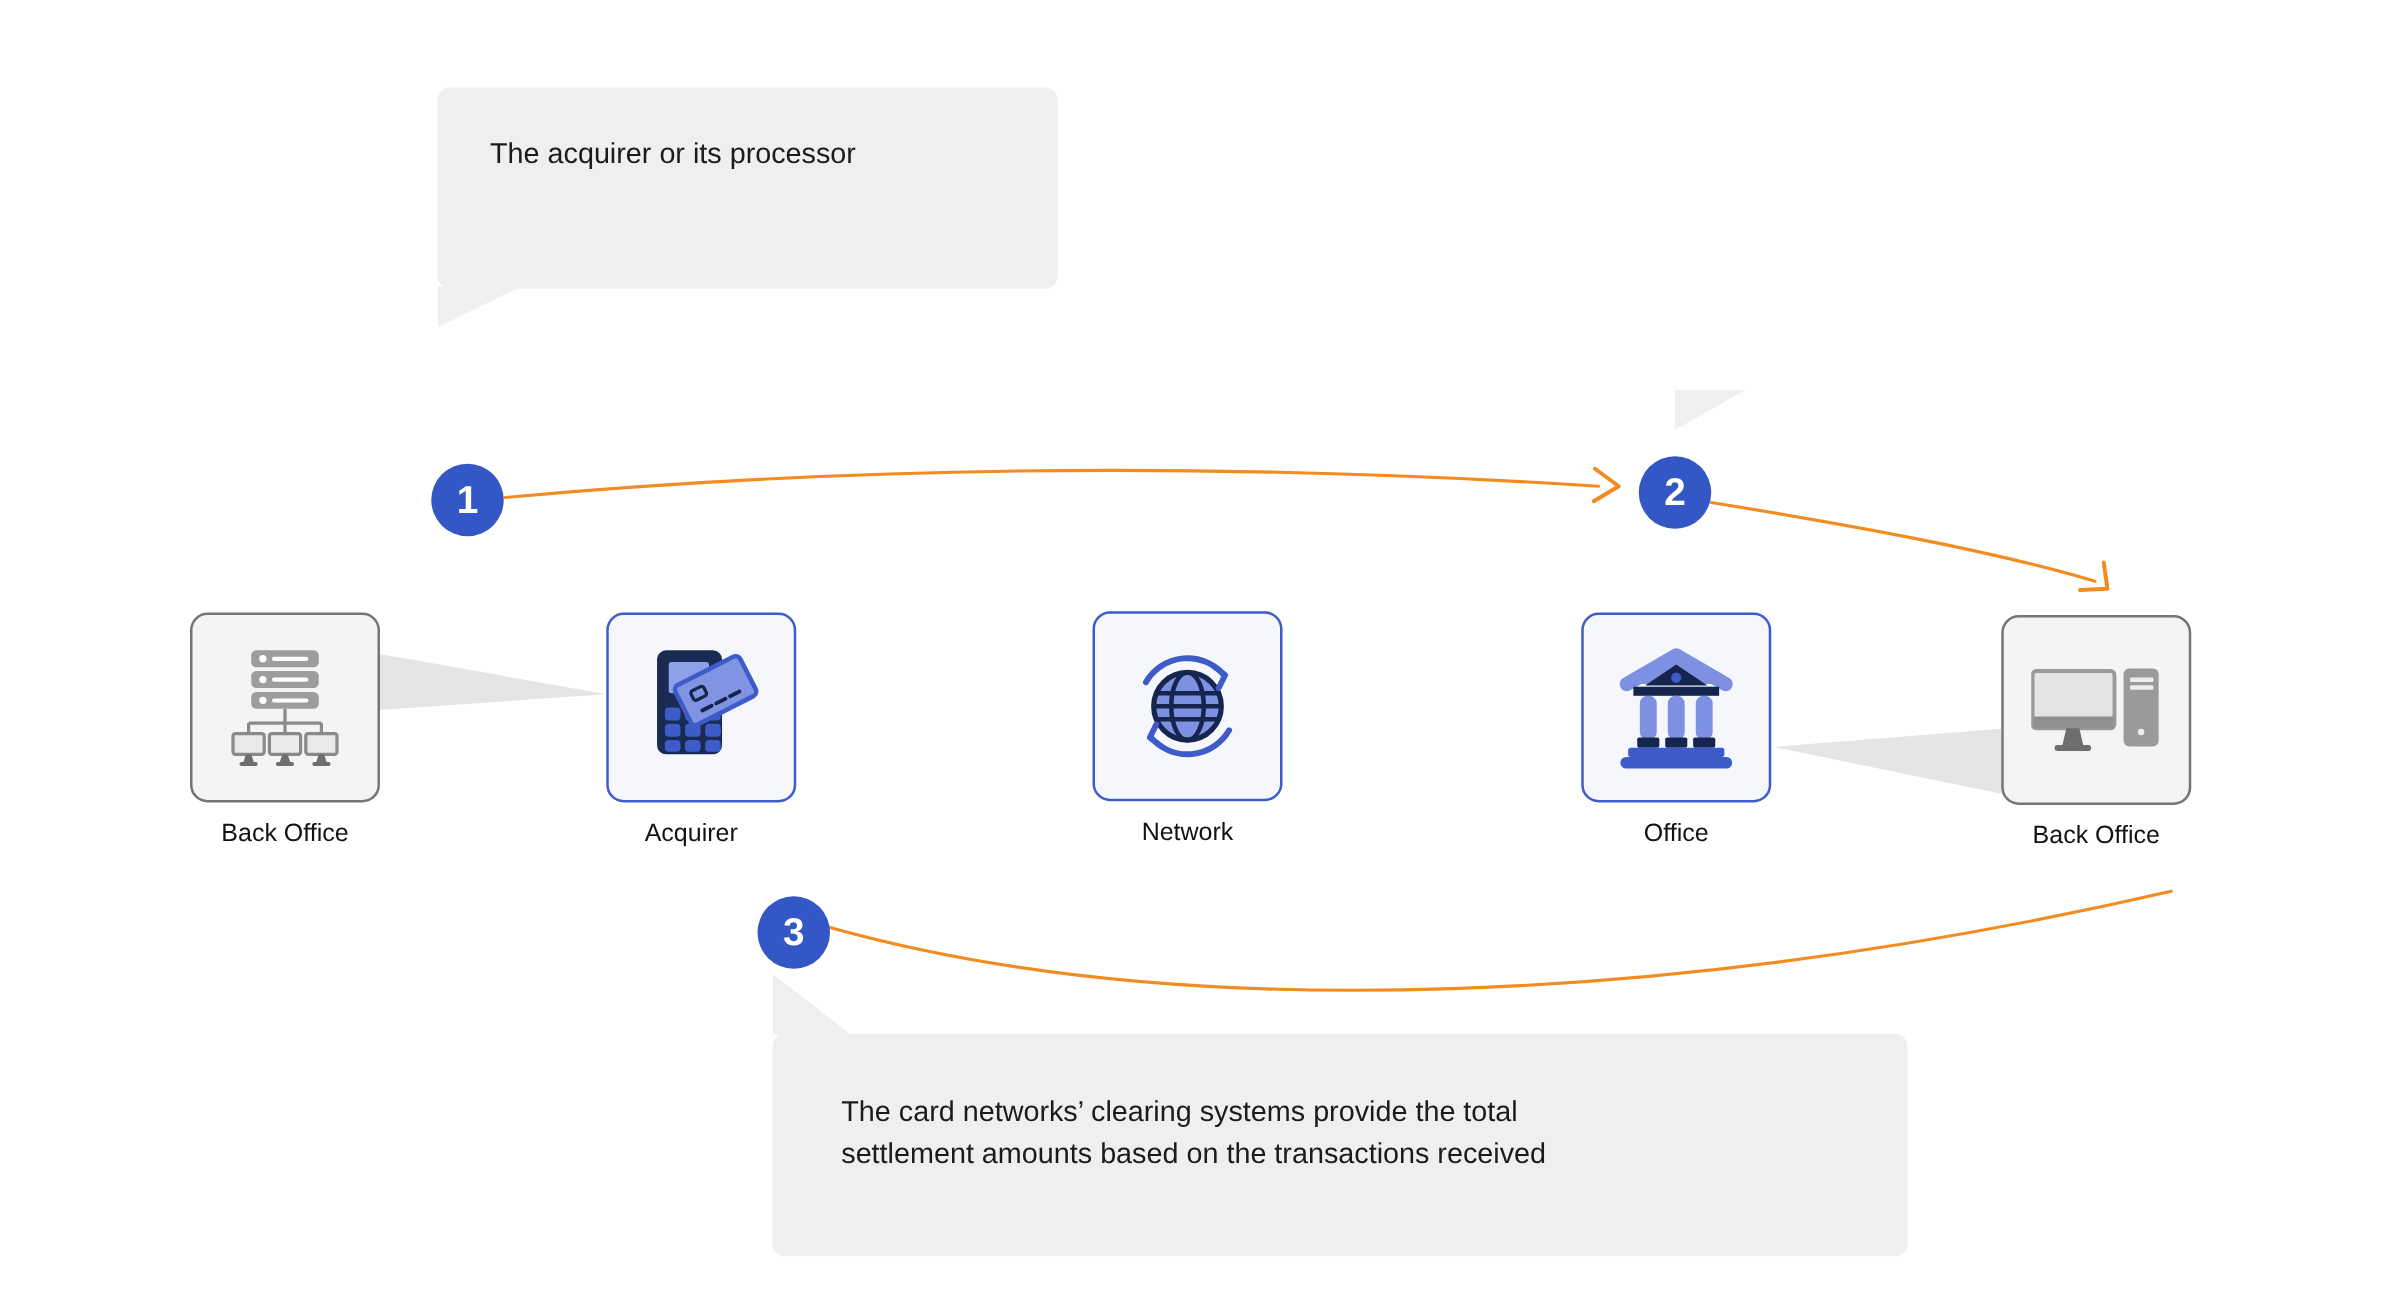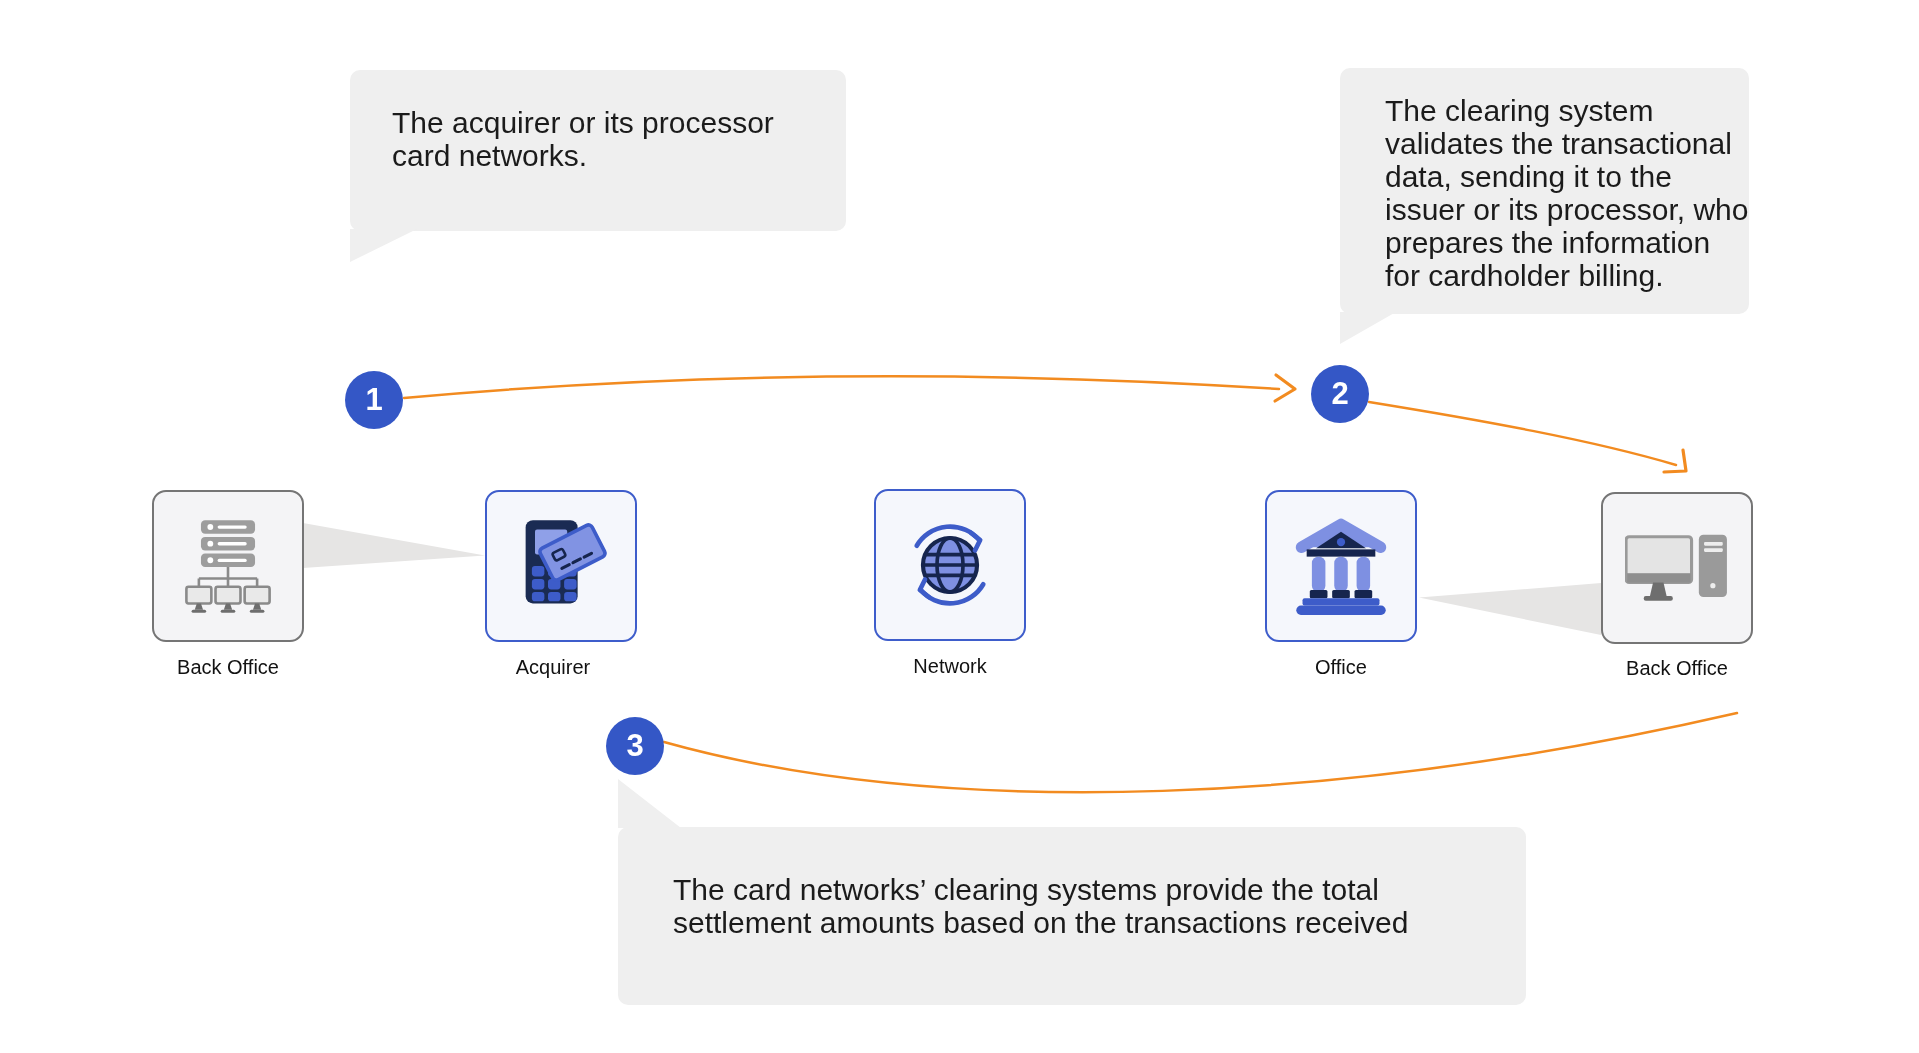--- a/index.html
+++ b/index.html
@@ -3,21 +3,21 @@
 <meta charset="utf-8">
 <style>
   html,body{margin:0;padding:0;background:#ffffff;}
   .canvas{
     position:relative;width:1919px;height:1053px;background:#ffffff;
     font-family:"Liberation Sans", sans-serif;overflow:hidden;
   }
   
   .bubble{
     position:absolute;background:var(--bubble_gray);border-radius:10px;
-    color:#1b1b1b;font-size:30px;line-height:33px;z-index:2;
+    color:#1b1b1b;font-size:23px;line-height:33px;z-index:2;
   }
   .bubble .line{white-space:nowrap;}
   .bubble-tail{position:absolute;background:var(--bubble_gray);z-index:2;}
   #bubble1{left:350px;top:70px;width:496px;height:161px;padding:36px 0 0 42px;box-sizing:border-box;}
   #tail1{left:350px;top:229px;width:67px;height:33px;clip-path:polygon(0 0,0 100%,100% 0);}
   #bubble2{left:1340px;top:68px;width:409px;height:246px;padding:26px 0 0 45px;box-sizing:border-box;}
   #tail2{left:1340px;top:312px;width:56px;height:32px;clip-path:polygon(0 0,0 100%,100% 0);}
   #bubble3{left:618px;top:827px;width:908px;height:178px;padding:46px 0 16px 55px;box-sizing:border-box;}
   #tail3{left:618px;top:779px;width:63px;height:49px;clip-path:polygon(0 0,0 100%,100% 100%);}
   
@@ -70,32 +70,23 @@
       <path d="M 404 398 C 700 371, 1000 371, 1279 389" stroke-width="2.5"></path>
       <polyline points="1276,375 1295,389 1275,401" stroke-width="3.2"></polyline>
       <path d="M 1369 402 C 1480 420, 1592 440, 1676 465" stroke-width="2.5"></path>
       <polyline points="1683,450 1686,471 1664,472" stroke-width="3.2"></polyline>
       <path d="M 664 742 C 950 822, 1350 802, 1737 713" stroke-width="2.5"></path>
     </g>
   </svg>
 
   <div class="bubble" id="bubble1">
     <div class="line">The acquirer or its processor</div>
-    <div class="line">card networks.</div>
   </div>
   <div class="bubble-tail" id="tail1"></div>
 
-  <div class="bubble" id="bubble2">
-    <div class="line">The clearing system</div>
-    <div class="line">validates the transactional</div>
-    <div class="line">data, sending it to the</div>
-    <div class="line">issuer or its processor, who</div>
-    <div class="line">prepares the information</div>
-    <div class="line">for cardholder billing.</div>
-  </div>
   <div class="bubble-tail" id="tail2"></div>
 
   <div class="bubble" id="bubble3">
     <div class="line">The card networks’ clearing systems provide the total</div>
     <div class="line">settlement amounts based on the transactions received</div>
   </div>
   <div class="bubble-tail" id="tail3"></div>
 
   <div class="step-badge" id="step1">1</div>
   <div class="step-badge" id="step2">2</div>

